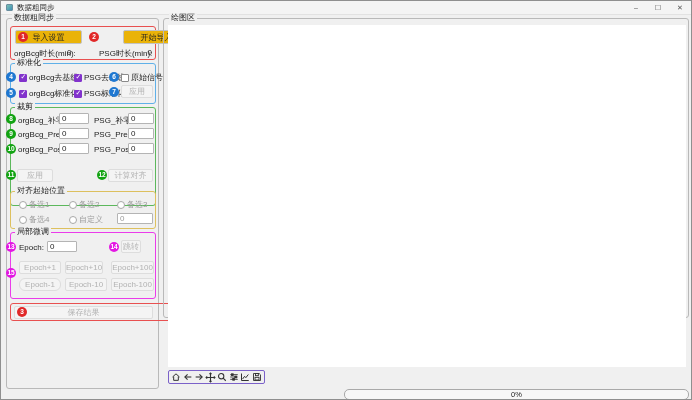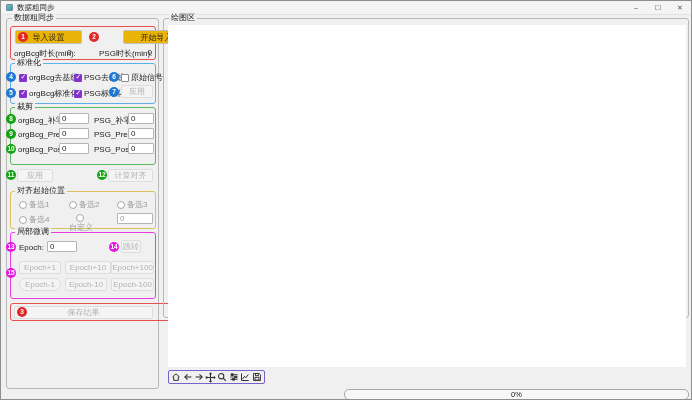--- a/index.html
+++ b/index.html
@@ -102,21 +102,21 @@
         <span>orgBcg标准化</span>
       </span>
       <span class="chk checked" style="left:63px;top:24px;">
         <span class="box"></span>
         <span>PSG标准化</span>
       </span>
       <span class="badge blue" style="left:98px;top:23px;">7</span>
       <div class="btn disabled" style="left:110px;top:21px;width:32px;height:13px;">应用</div>
     </div>
 
-    <div class="panel green" style="left:3px;top:88px;width:146px;height:58px;">
+    <div class="panel green" style="left:3px;top:88px;width:146px;height:99px;">
       <span class="group-title" style="left:4px;">裁剪</span>
       <span class="badge green" style="left:-5px;top:6px;">8</span>
       <span class="lbl" style="left:7px;top:7px;">orgBcg_补零:</span>
       <input class="spin" style="left: 48px; top: 5px; width: 30px; height: 11px;" value="0">
       <span class="lbl" style="left:83px;top:7px;">PSG_补零:</span>
       <input class="spin" style="left: 117px; top: 5px; width: 26px; height: 11px;" value="0">
       <span class="badge green" style="left:-5px;top:21px;">9</span>
       <span class="lbl" style="left:7px;top:22px;">orgBcg_Pre:</span>
       <input class="spin" style="left: 48px; top: 20px; width: 30px; height: 11px;" value="0">
       <span class="lbl" style="left:83px;top:22px;">PSG_Pre:</span>
@@ -143,37 +143,37 @@
         <span>备选2</span>
       </span>
       <span class="radio" style="left:106px;top:7px;">
         <span class="dot"></span>
         <span>备选3</span>
       </span>
       <span class="radio" style="left:8px;top:22px;">
         <span class="dot"></span>
         <span>备选4</span>
       </span>
-      <span class="radio" style="left:58px;top:22px;flex-direction:column;">
+      <span class="radio" style="left:58px;top:22px;">
         <span class="dot"></span>
         <span>自定义</span>
       </span>
       <input class="spin" style="left: 106px; top: 21px; width: 36px; height: 11px; color: rgb(154, 154, 154);" value="0">
     </div>
 
     <div class="panel magenta" style="left:3px;top:213px;width:146px;height:67px;">
       <span class="group-title" style="left:4px;">局部微调</span>
       <span class="badge magenta" style="left:-5px;top:9px;">13</span>
       <span class="lbl" style="left:8px;top:10px;">Epoch:</span>
       <input class="spin" style="left: 36px; top: 8px; width: 30px; height: 11px;" value="0">
       <span class="badge magenta" style="left:98px;top:9px;">14</span>
       <div class="btn disabled" style="left:110px;top:7px;width:20px;height:13px;">跳转</div>
       <span class="badge magenta" style="left:-5px;top:35px;">15</span>
       <div class="btn disabled" style="left:8px;top:28px;width:42px;height:13px;">Epoch+1</div>
-      <div class="btn disabled" style="left:54px;top:28px;width:46px;height:13px;">Epoch+10</div>
+      <div class="btn disabled" style="left:54px;top:28px;width:38px;height:13px;">Epoch+10</div>
       <div class="btn disabled" style="left:100px;top:28px;width:43px;height:13px;">Epoch+100</div>
       <div class="btn disabled" style="left:8px;top:45px;width:42px;height:13px;border-radius:6px;">Epoch-1</div>
       <div class="btn disabled" style="left:54px;top:45px;width:42px;height:13px;">Epoch-10</div>
       <div class="btn disabled" style="left:100px;top:45px;width:43px;height:13px;">Epoch-100</div>
     </div>
 
     <div class="panel red" style="left:3px;top:284px;width:169px;height:18px;">
       <div class="btn disabled" style="left:3px;top:2px;width:139px;height:13px;">保存结果</div>
       <span class="badge red" style="left:6px;top:3px;">3</span>
     </div>

